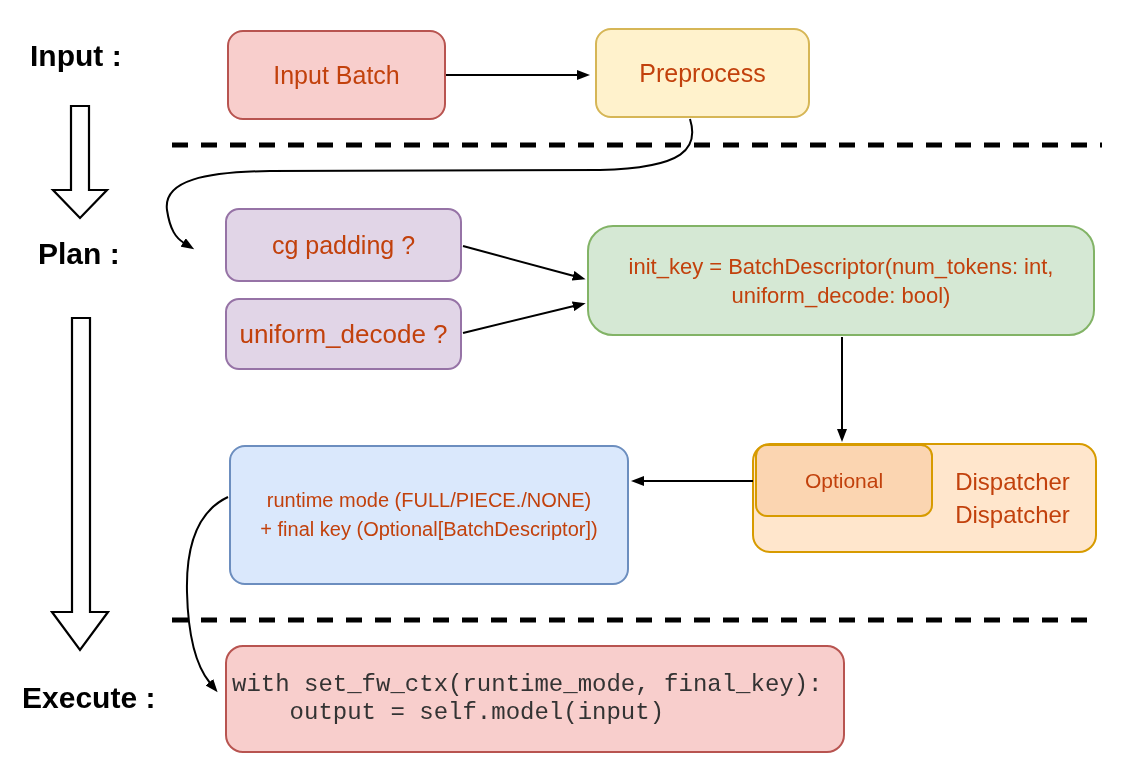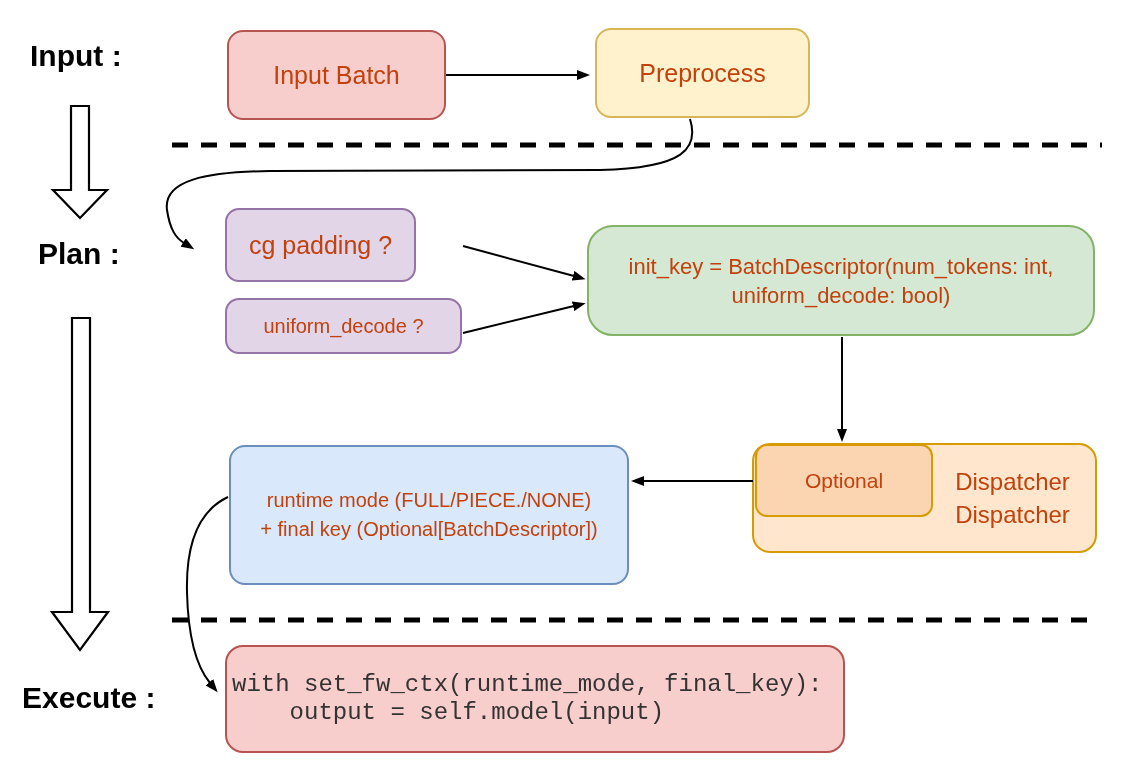--- a/index.html
+++ b/index.html
@@ -21,22 +21,22 @@
   .node {
     position:absolute; z-index:2; box-sizing:border-box; border:2px solid;
     display:flex; flex-direction:column; align-items:center; justify-content:center;
     text-align:left; color:#c2410c; font-family:"Liberation Sans", sans-serif;
     white-space:nowrap;
   }
   .node span { display:block; }
 
   #n-input-batch    { left:227px; top:30px;  width:219px; height:90px;  background:#f8cecc; border-color:#b85450; border-radius:16px; font-size:25px; }
   #n-preprocess     { left:588px; top:28px;  width:215px; height:90px;  background:#fff2cc; border-color:#d6b656; border-radius:16px; font-size:25px;margin-left:7px; }
-  #n-cg-padding     { left:225px; top:208px; width:191px; height:74px;  background:#e1d5e7; border-color:#9673a6; border-radius:14px; font-size:25px; }
-  #n-uniform-decode { left:225px; top:298px; width:237px; height:56px;  background:#e1d5e7; border-color:#9673a6; border-radius:14px; font-size:20px; }
+  #n-cg-padding     { left:225px; top:208px; width:237px; height:74px;  background:#e1d5e7; border-color:#9673a6; border-radius:14px; font-size:25px; }
+  #n-uniform-decode { left:225px; top:298px; width:237px; height:72px;  background:#e1d5e7; border-color:#9673a6; border-radius:14px; font-size:26px; }
   #n-init-key       { left:587px; top:225px; width:508px; height:111px; background:#d5e8d4; border-color:#82b366; border-radius:26px; font-size:22px; line-height:29px; }
   #n-cudagraph      { left:752px; top:443px; width:345px; height:110px; background:#ffe6cc; border-color:#d79b00; border-radius:18px; }
   #n-cudagraph .cg-text {
     position:absolute; left:180px; right:4px; top:0; bottom:0;
     display:flex; flex-direction:column; align-items:center; justify-content:center;
     font-size:24px; line-height:33px;
   }
   #n-dispatch       { left:755px; top:444px; width:178px; height:73px;  background:#fbd5b1; border-color:#d79b00; border-radius:12px; font-size:21px; z-index:3; }
   #n-runtime-mode   { left:229px; top:445px; width:400px; height:140px; background:#dae8fc; border-color:#6c8ebf; border-radius:16px; font-size:20px; line-height:29px; }
   #n-execute-code   {

